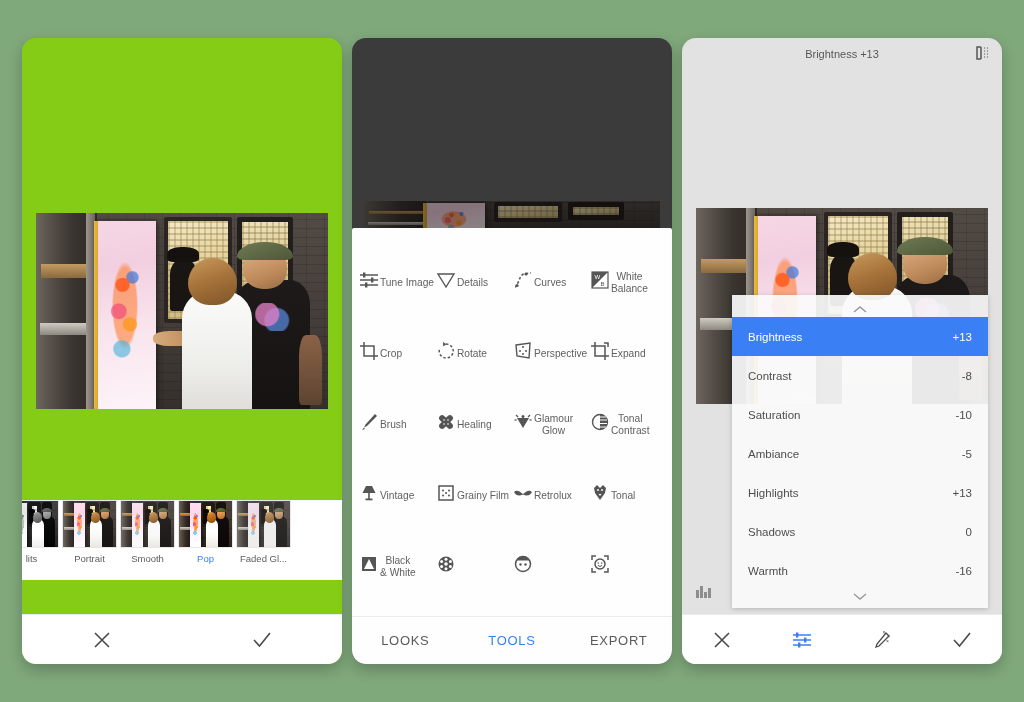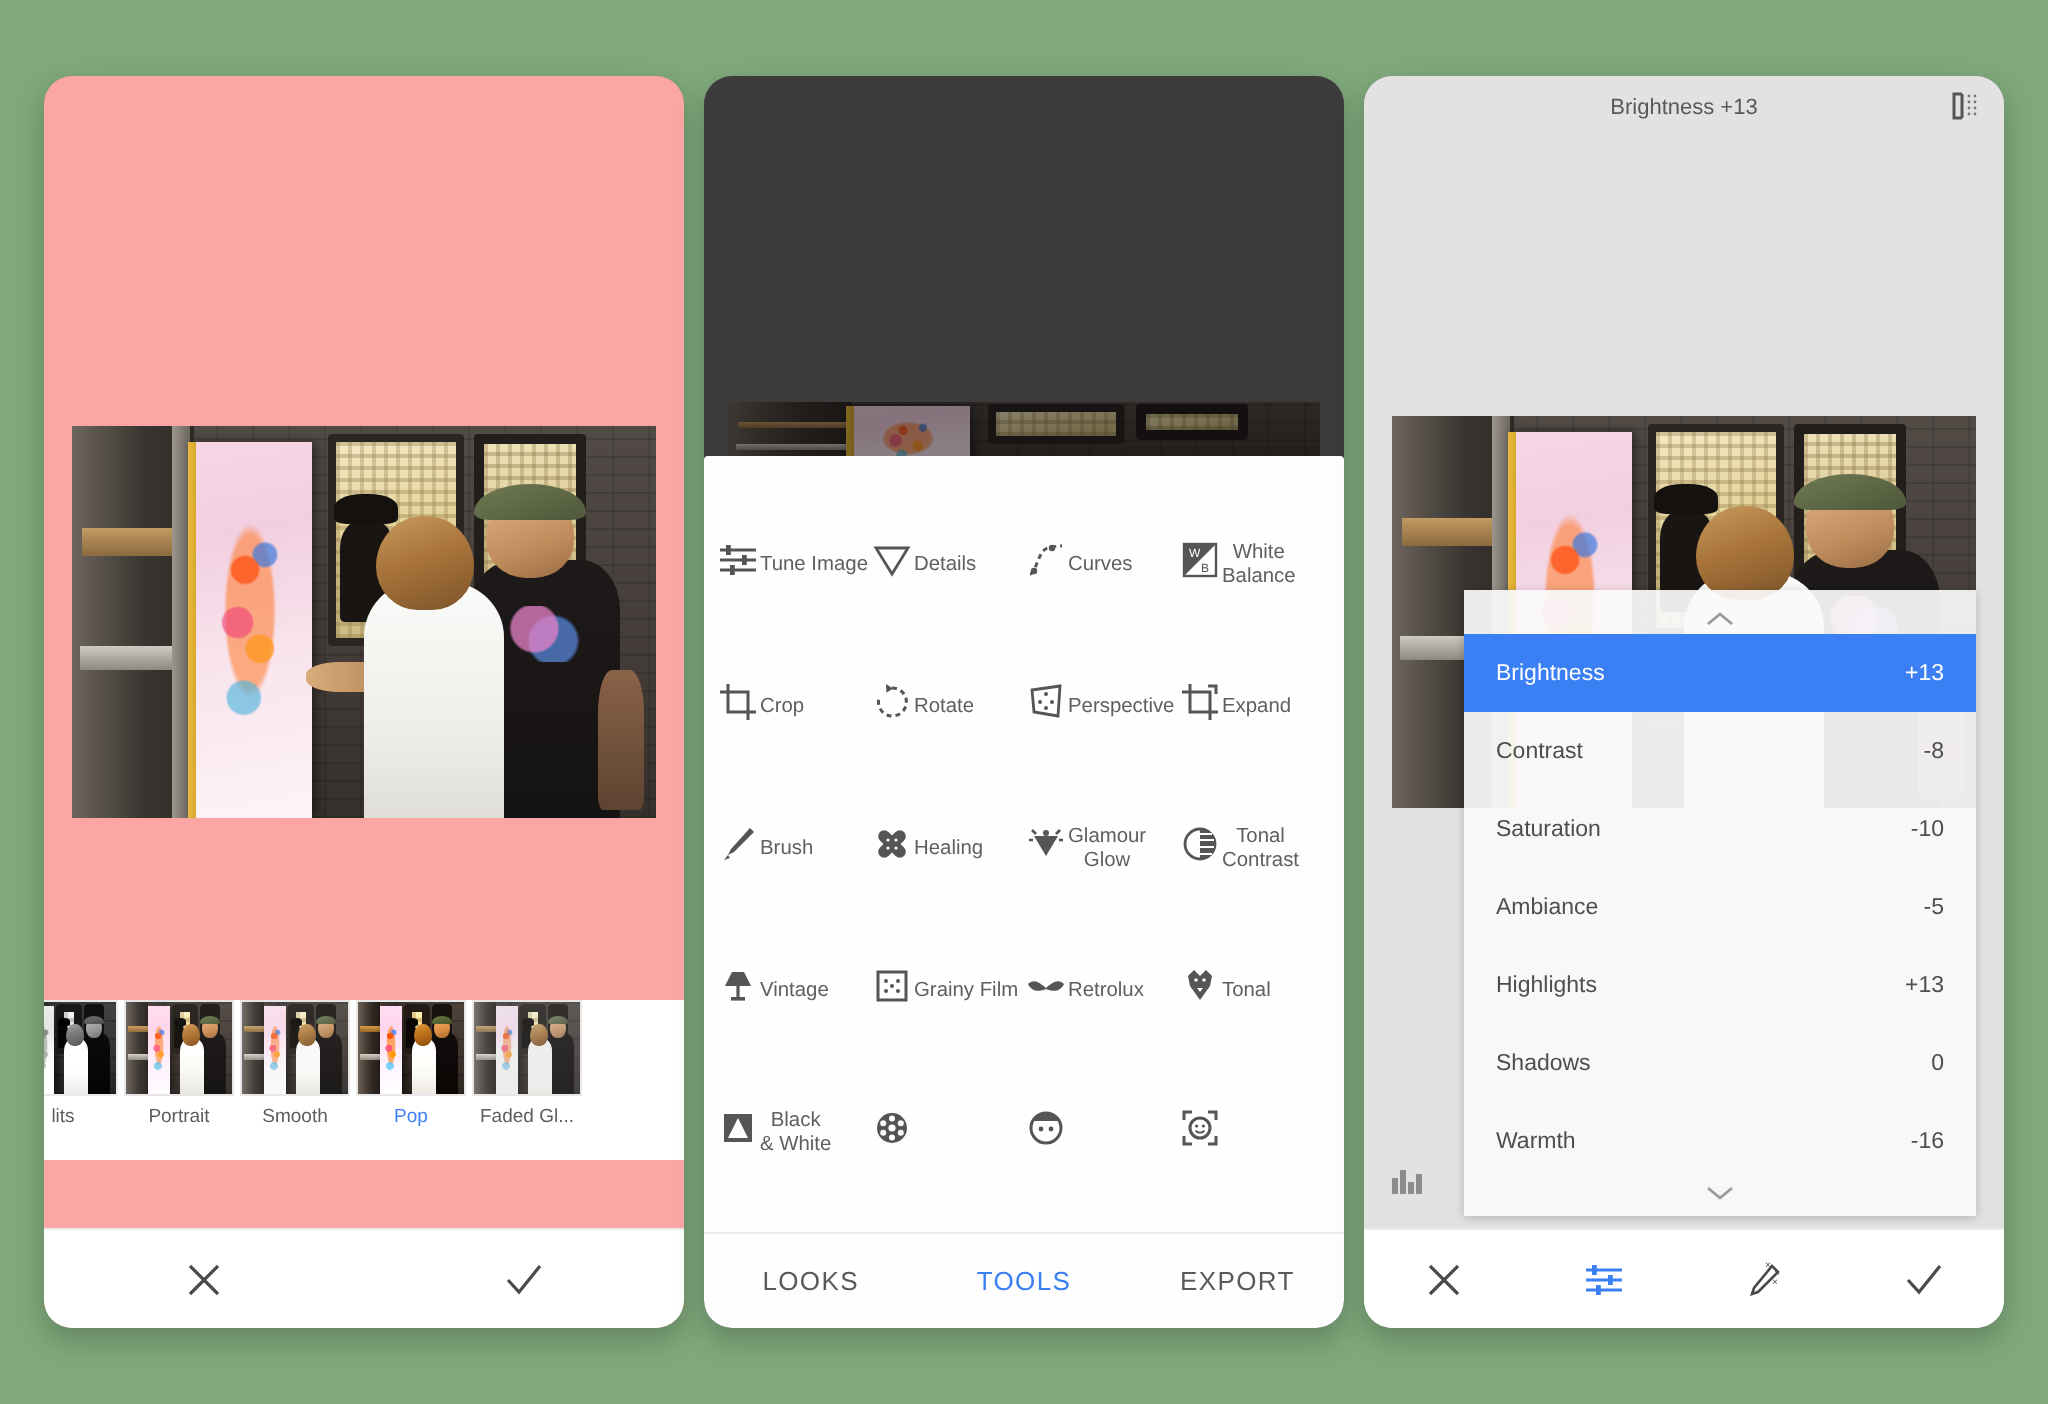--- a/index.html
+++ b/index.html
@@ -143,21 +143,21 @@
     background: radial-gradient(circle at 40% 40%, rgba(230,130,200,0.75) 0 40%, transparent 45%),
                 radial-gradient(circle at 65% 62%, rgba(90,140,230,0.7) 0 38%, transparent 44%);
   }
   .ph-arm {
     position: absolute; left: 40%; top: 60%; width: 14%; height: 8%;
     background: linear-gradient(90deg, #d8ab7c, #bb8b59);
     border-radius: 40% 12% 12% 40%;
   }
 
   
-  .p-left { background: #fca5a5; }
+  .p-left { background: #84cc16; }
   .left-main-photo {
     position: absolute; left: 14px; top: 175px;
     width: 292px; height: 196px;
   }
   .filmstrip {
     position: absolute; left: 0; right: 0; bottom: 84px;
     height: 80px;
     background: #fff;
     display: flex;
     align-items: flex-start;

